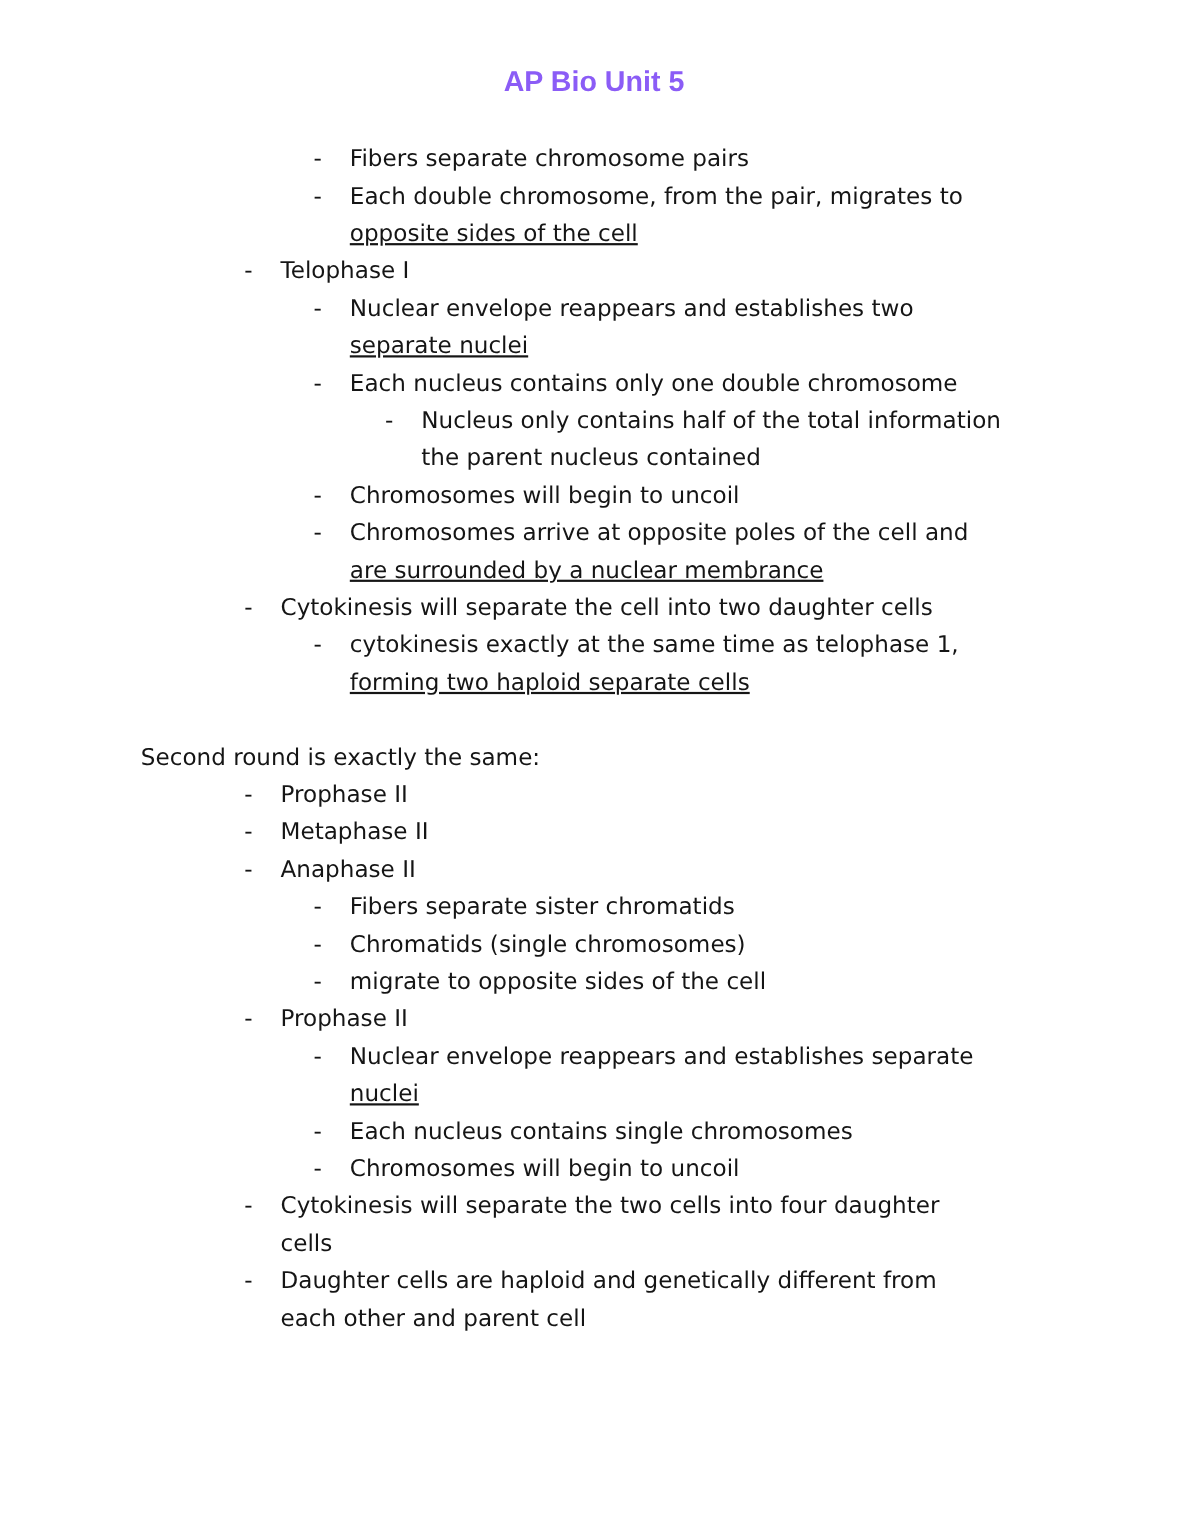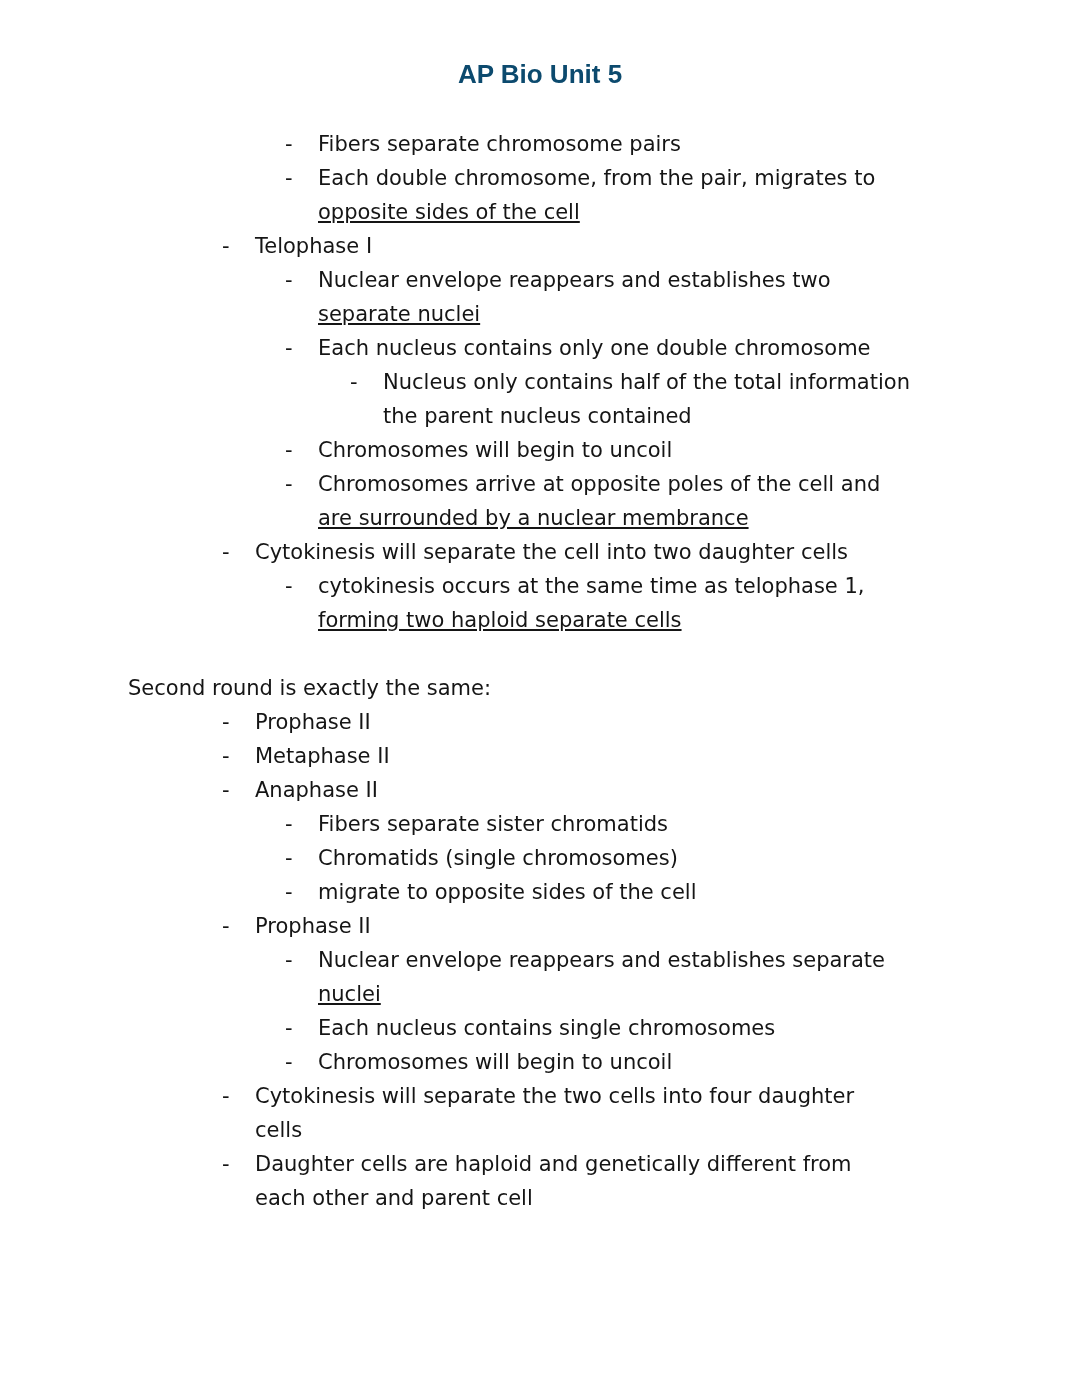--- a/index.html
+++ b/index.html
@@ -21,21 +21,21 @@
     background: #ffffff;
   }
   .title {
     margin: 0;
     padding-top: 56px;
     font-family: "Liberation Sans", sans-serif;
     font-weight: 700;
     font-size: 26px;
     line-height: 36px;
     text-align: center;
-    color: #0c4a6e;
+    color: #8b5cf6;
   }
   #content {
     margin-top: 35px;
     font-size: 21px;
     line-height: 34px;
   }
   .section ~ .section {
     margin-top: 34px;
   }
   .heading {
@@ -75,21 +75,21 @@
         <div class="row level1"><span class="dash">-</span><span class="text">Telophase I</span></div>
         <div class="row level2"><span class="dash">-</span><span class="text">Nuclear envelope reappears and establishes two</span></div>
         <div class="row level2 cont"><span class="text">separate nuclei</span></div>
         <div class="row level2"><span class="dash">-</span><span class="text">Each nucleus contains only one double chromosome</span></div>
         <div class="row level3"><span class="dash">-</span><span class="text">Nucleus only contains half of the total information</span></div>
         <div class="row level3 cont"><span class="text">the parent nucleus contained</span></div>
         <div class="row level2"><span class="dash">-</span><span class="text">Chromosomes will begin to uncoil</span></div>
         <div class="row level2"><span class="dash">-</span><span class="text">Chromosomes arrive at opposite poles of the cell and</span></div>
         <div class="row level2 cont"><span class="text">are surrounded by a nuclear membrance</span></div>
         <div class="row level1"><span class="dash">-</span><span class="text">Cytokinesis will separate the cell into two daughter cells</span></div>
-        <div class="row level2"><span class="dash">-</span><span class="text">cytokinesis occurs at the same time as telophase 1,</span></div>
+        <div class="row level2"><span class="dash">-</span><span class="text">cytokinesis exactly at the same time as telophase 1,</span></div>
         <div class="row level2 cont"><span class="text">forming two haploid separate cells</span></div>
       </section>
       <section class="section">
         <div class="heading">Second round is exactly the same:</div>
         <div class="row level1"><span class="dash">-</span><span class="text">Prophase II</span></div>
         <div class="row level1"><span class="dash">-</span><span class="text">Metaphase II</span></div>
         <div class="row level1"><span class="dash">-</span><span class="text">Anaphase II</span></div>
         <div class="row level2"><span class="dash">-</span><span class="text">Fibers separate sister chromatids</span></div>
         <div class="row level2"><span class="dash">-</span><span class="text">Chromatids (single chromosomes)</span></div>
         <div class="row level2"><span class="dash">-</span><span class="text">migrate to opposite sides of the cell</span></div>

